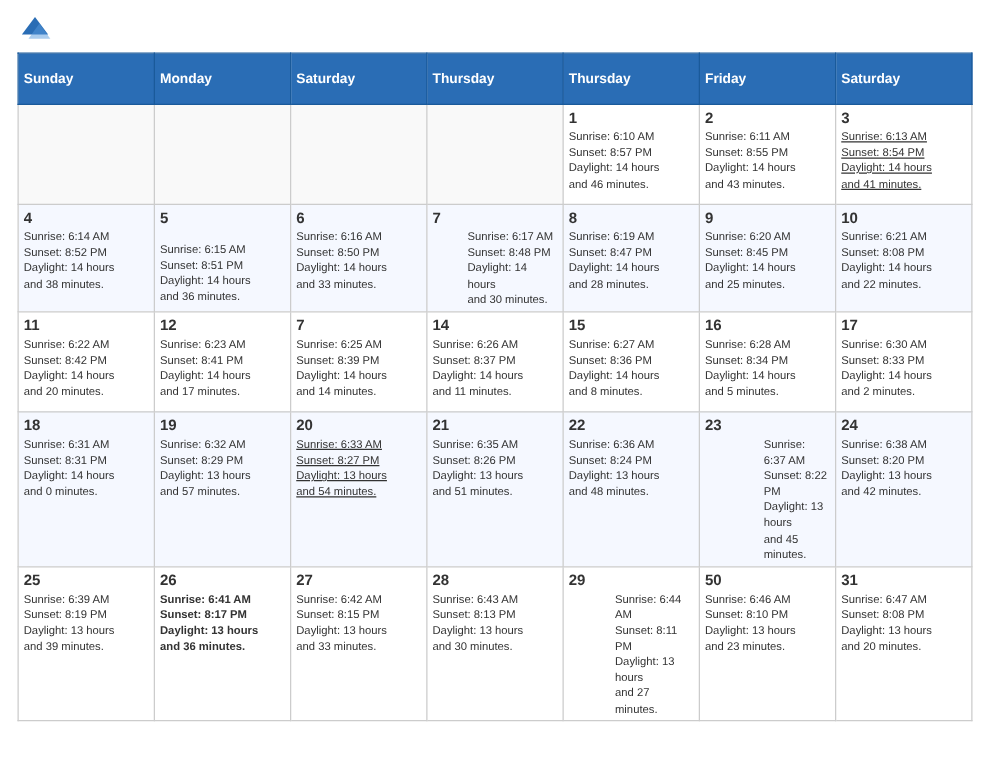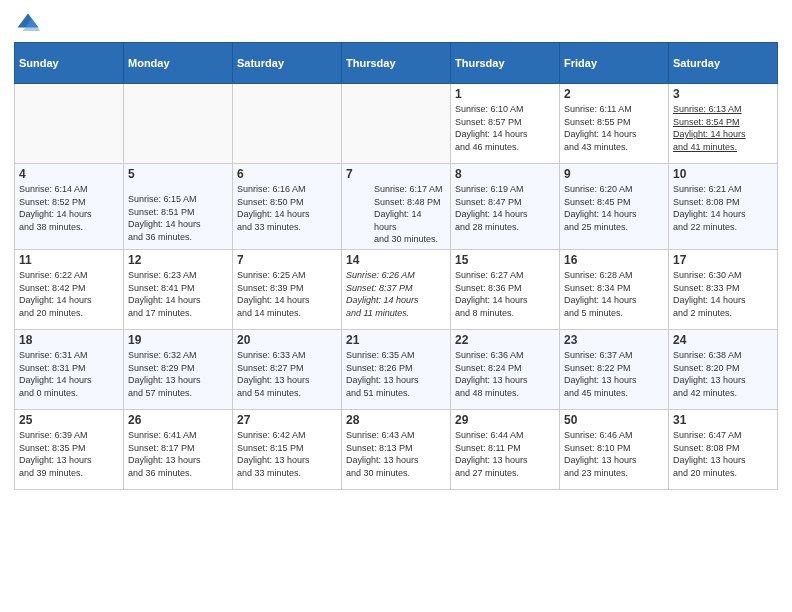--- a/index.html
+++ b/index.html
@@ -228,21 +228,21 @@
           </td>
           <td>
             <span class="day-number">7</span>
             <div class="day-detail" style="white-space: pre-line;">Sunrise: 6:25 AM
 Sunset: 8:39 PM
 Daylight: 14 hours
 and 14 minutes.</div>
           </td>
           <td>
             <span class="day-number">14</span>
-            <div class="day-detail" style="white-space: pre-line; font-style: italic;">Sunrise: 6:26 AM
+            <div class="day-detail" style="white-space: pre-line;">Sunrise: 6:26 AM
 Sunset: 8:37 PM
 Daylight: 14 hours
 and 11 minutes.</div>
           </td>
           <td>
             <span class="day-number">15</span>
             <div class="day-detail" style="white-space: pre-line;">Sunrise: 6:27 AM
 Sunset: 8:36 PM
 Daylight: 14 hours
 and 8 minutes.</div>
@@ -272,86 +272,86 @@
           </td>
           <td>
             <span class="day-number">19</span>
             <div class="day-detail" style="white-space: pre-line;">Sunrise: 6:32 AM
 Sunset: 8:29 PM
 Daylight: 13 hours
 and 57 minutes.</div>
           </td>
           <td>
             <span class="day-number">20</span>
-            <div class="day-detail" style="white-space: pre-line;">Sunrise: 6:33 AM
+            <div class="day-detail" style="white-space: pre-line; text-decoration: underline;">Sunrise: 6:33 AM
 Sunset: 8:27 PM
 Daylight: 13 hours
 and 54 minutes.</div>
           </td>
           <td>
             <span class="day-number">21</span>
             <div class="day-detail" style="white-space: pre-line;">Sunrise: 6:35 AM
 Sunset: 8:26 PM
 Daylight: 13 hours
 and 51 minutes.</div>
           </td>
           <td>
             <span class="day-number">22</span>
             <div class="day-detail" style="white-space: pre-line;">Sunrise: 6:36 AM
 Sunset: 8:24 PM
 Daylight: 13 hours
 and 48 minutes.</div>
           </td>
           <td>
             <span class="day-number">23</span>
-            <div class="day-detail" style="white-space: pre-line;">Sunrise: 6:37 AM
+            <div class="day-detail" style="white-space: pre-line; margin-left: 47px;">Sunrise: 6:37 AM
 Sunset: 8:22 PM
 Daylight: 13 hours
 and 45 minutes.</div>
           </td>
           <td>
             <span class="day-number">24</span>
             <div class="day-detail" style="white-space: pre-line;">Sunrise: 6:38 AM
 Sunset: 8:20 PM
 Daylight: 13 hours
 and 42 minutes.</div>
           </td>
         </tr>
         <tr>
           <td>
             <span class="day-number">25</span>
             <div class="day-detail" style="white-space: pre-line;">Sunrise: 6:39 AM
-Sunset: 8:35 PM
+Sunset: 8:19 PM
 Daylight: 13 hours
 and 39 minutes.</div>
           </td>
           <td>
             <span class="day-number">26</span>
-            <div class="day-detail" style="white-space: pre-line;">Sunrise: 6:41 AM
+            <div class="day-detail" style="white-space: pre-line; font-weight: bold;">Sunrise: 6:41 AM
 Sunset: 8:17 PM
 Daylight: 13 hours
 and 36 minutes.</div>
           </td>
           <td>
             <span class="day-number">27</span>
             <div class="day-detail" style="white-space: pre-line;">Sunrise: 6:42 AM
 Sunset: 8:15 PM
 Daylight: 13 hours
 and 33 minutes.</div>
           </td>
           <td>
             <span class="day-number">28</span>
             <div class="day-detail" style="white-space: pre-line;">Sunrise: 6:43 AM
 Sunset: 8:13 PM
 Daylight: 13 hours
 and 30 minutes.</div>
           </td>
           <td>
             <span class="day-number">29</span>
-            <div class="day-detail" style="white-space: pre-line;">Sunrise: 6:44 AM
+            <div class="day-detail" style="white-space: pre-line; margin-left: 37px;">Sunrise: 6:44 AM
 Sunset: 8:11 PM
 Daylight: 13 hours
 and 27 minutes.</div>
           </td>
           <td>
             <span class="day-number">50</span>
             <div class="day-detail" style="white-space: pre-line;">Sunrise: 6:46 AM
 Sunset: 8:10 PM
 Daylight: 13 hours
 and 23 minutes.</div>

